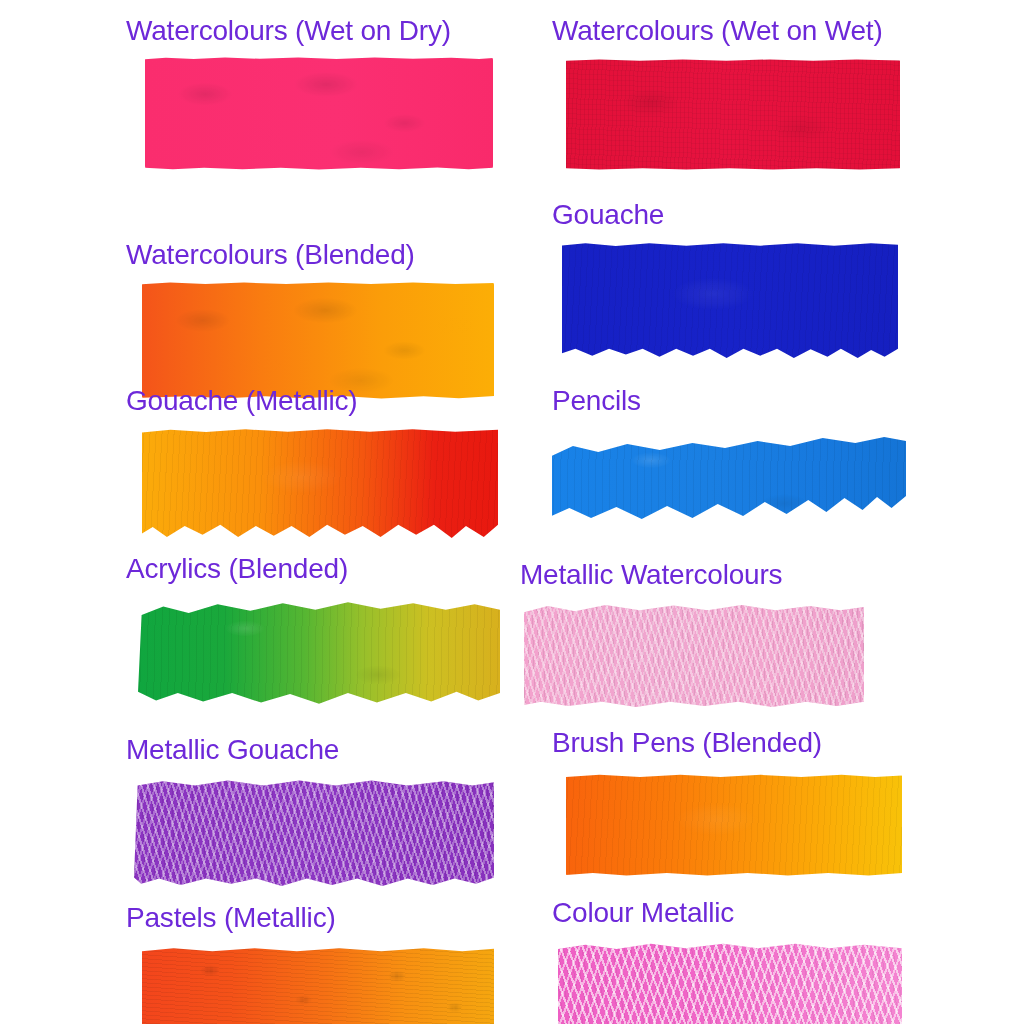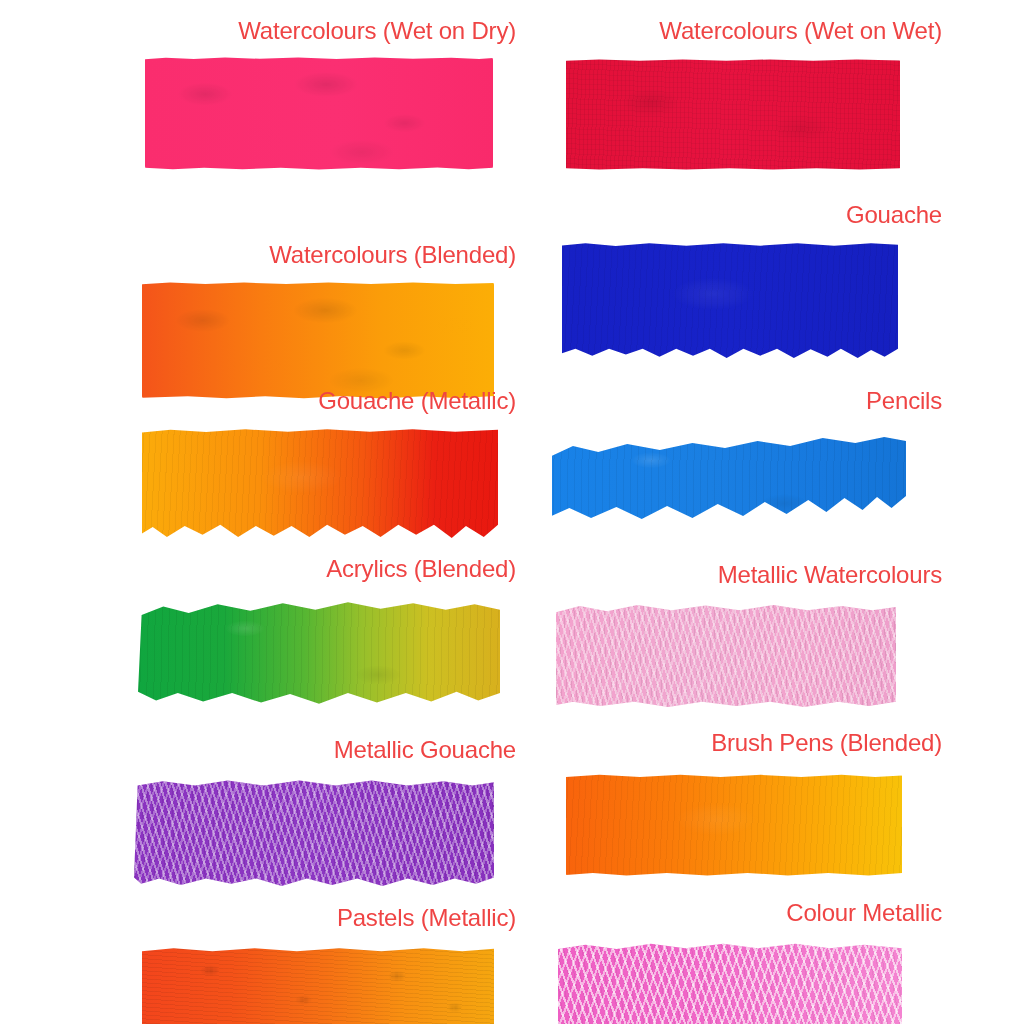--- a/index.html
+++ b/index.html
@@ -21,24 +21,24 @@
     height: 1024px;
     background: #ffffff;
   }
 
   .swatch-cell {
     position: absolute;
     box-sizing: border-box;
   }
 
   .swatch-label {
-    text-align: right;
-    font-size: 24px;
+    text-align: left;
+    font-size: 28px;
     line-height: 30px;
-    color: #ef4444;
+    color: #6d28d9;
     font-family: "Liberation Sans", sans-serif;
     letter-spacing: -0.2px;
     white-space: nowrap;
   }
 
   .swatch-wrap {
     position: relative;
     margin-top: 8px;
     overflow: hidden;
   }
@@ -198,21 +198,21 @@
     <div class="swatch-label">Acrylics (Blended)</div>
     <div class="swatch-wrap" style="height:135px;">
       <div class="swatch-paint" style="left:12px; top:8px; width:362px; height:108px;
                   background:linear-gradient(to right,#10a63f,#1aa83b 24%,#56b632 46%,#97c02b 62%,#ccc022 80%,#d8b01d);
                   clip-path: polygon(1% 14%,7% 6%,14% 12%,22% 4%,31% 10%,40% 3%,49% 9%,58% 2%,67% 8%,76% 3%,85% 9%,93% 4%,100% 9%,100% 86%,94% 93%,88% 85%,81% 94%,74% 86%,66% 95%,58% 86%,50% 96%,42% 87%,34% 95%,26% 86%,18% 94%,11% 86%,5% 93%,0% 85%);">
         <span class="tex tex-acrylic"></span>
       </div>
     </div>
   </div>
 
-  <div class="swatch-cell" style="left:552px; top:560px; width:390px;">
+  <div class="swatch-cell" style="left:520px; top:560px; width:390px;">
     <div class="swatch-label">Metallic Watercolours</div>
     <div class="swatch-wrap" style="height:125px;">
       <div class="swatch-paint" style="left:4px; top:6px; width:340px; height:104px;
                   background:linear-gradient(to right,#f3a2cd,#f0a6cf 40%,#f2a3cd 70%,#ee9fcb);
                   clip-path: polygon(0% 8%,7% 2%,15% 7%,24% 1%,34% 6%,44% 1.5%,54% 6%,64% 1%,74% 6%,84% 2%,93% 6%,100% 3%,100% 94%,92% 98%,83% 94%,73% 99%,63% 94%,53% 98%,43% 94%,33% 99%,23% 94%,13% 98%,5% 94%,0% 97%);">
         <span class="tex tex-metal"></span>
       </div>
     </div>
   </div>
 

